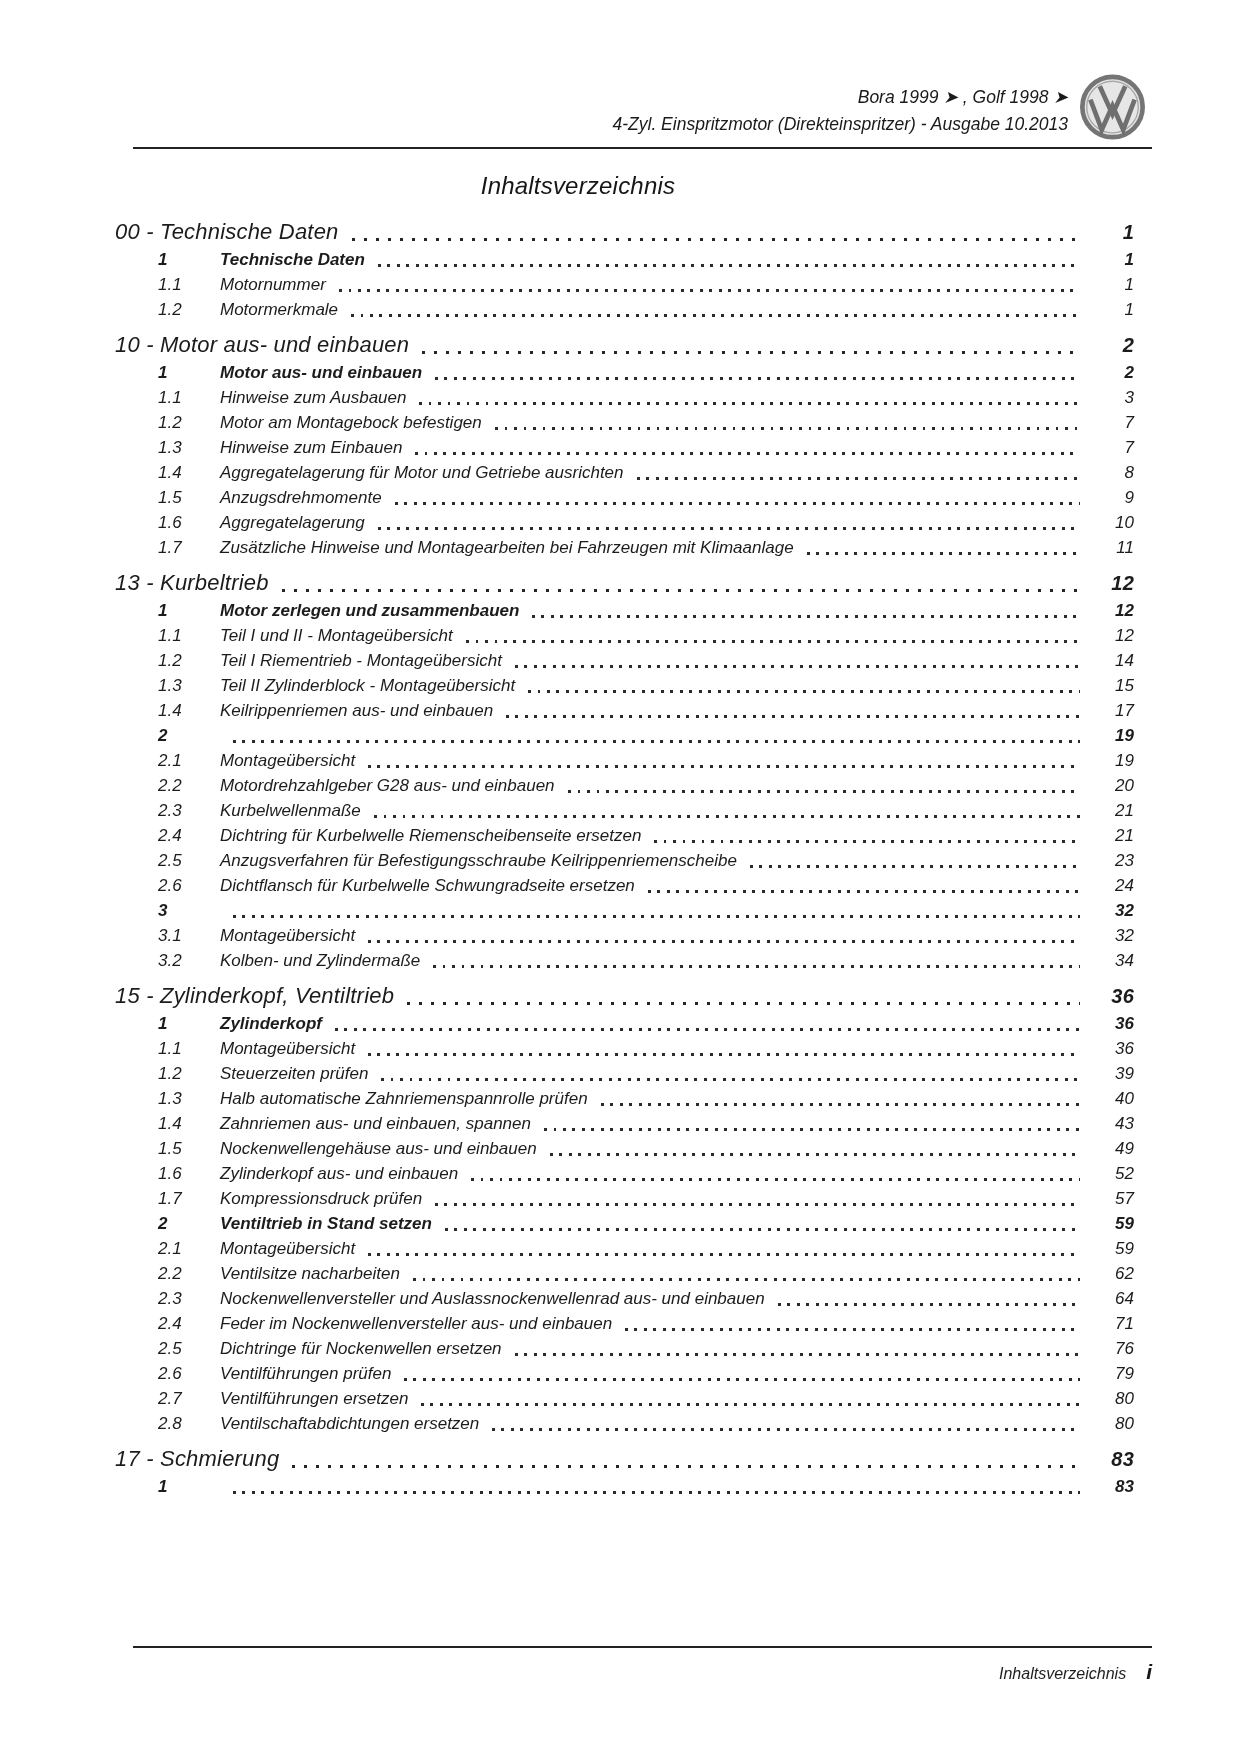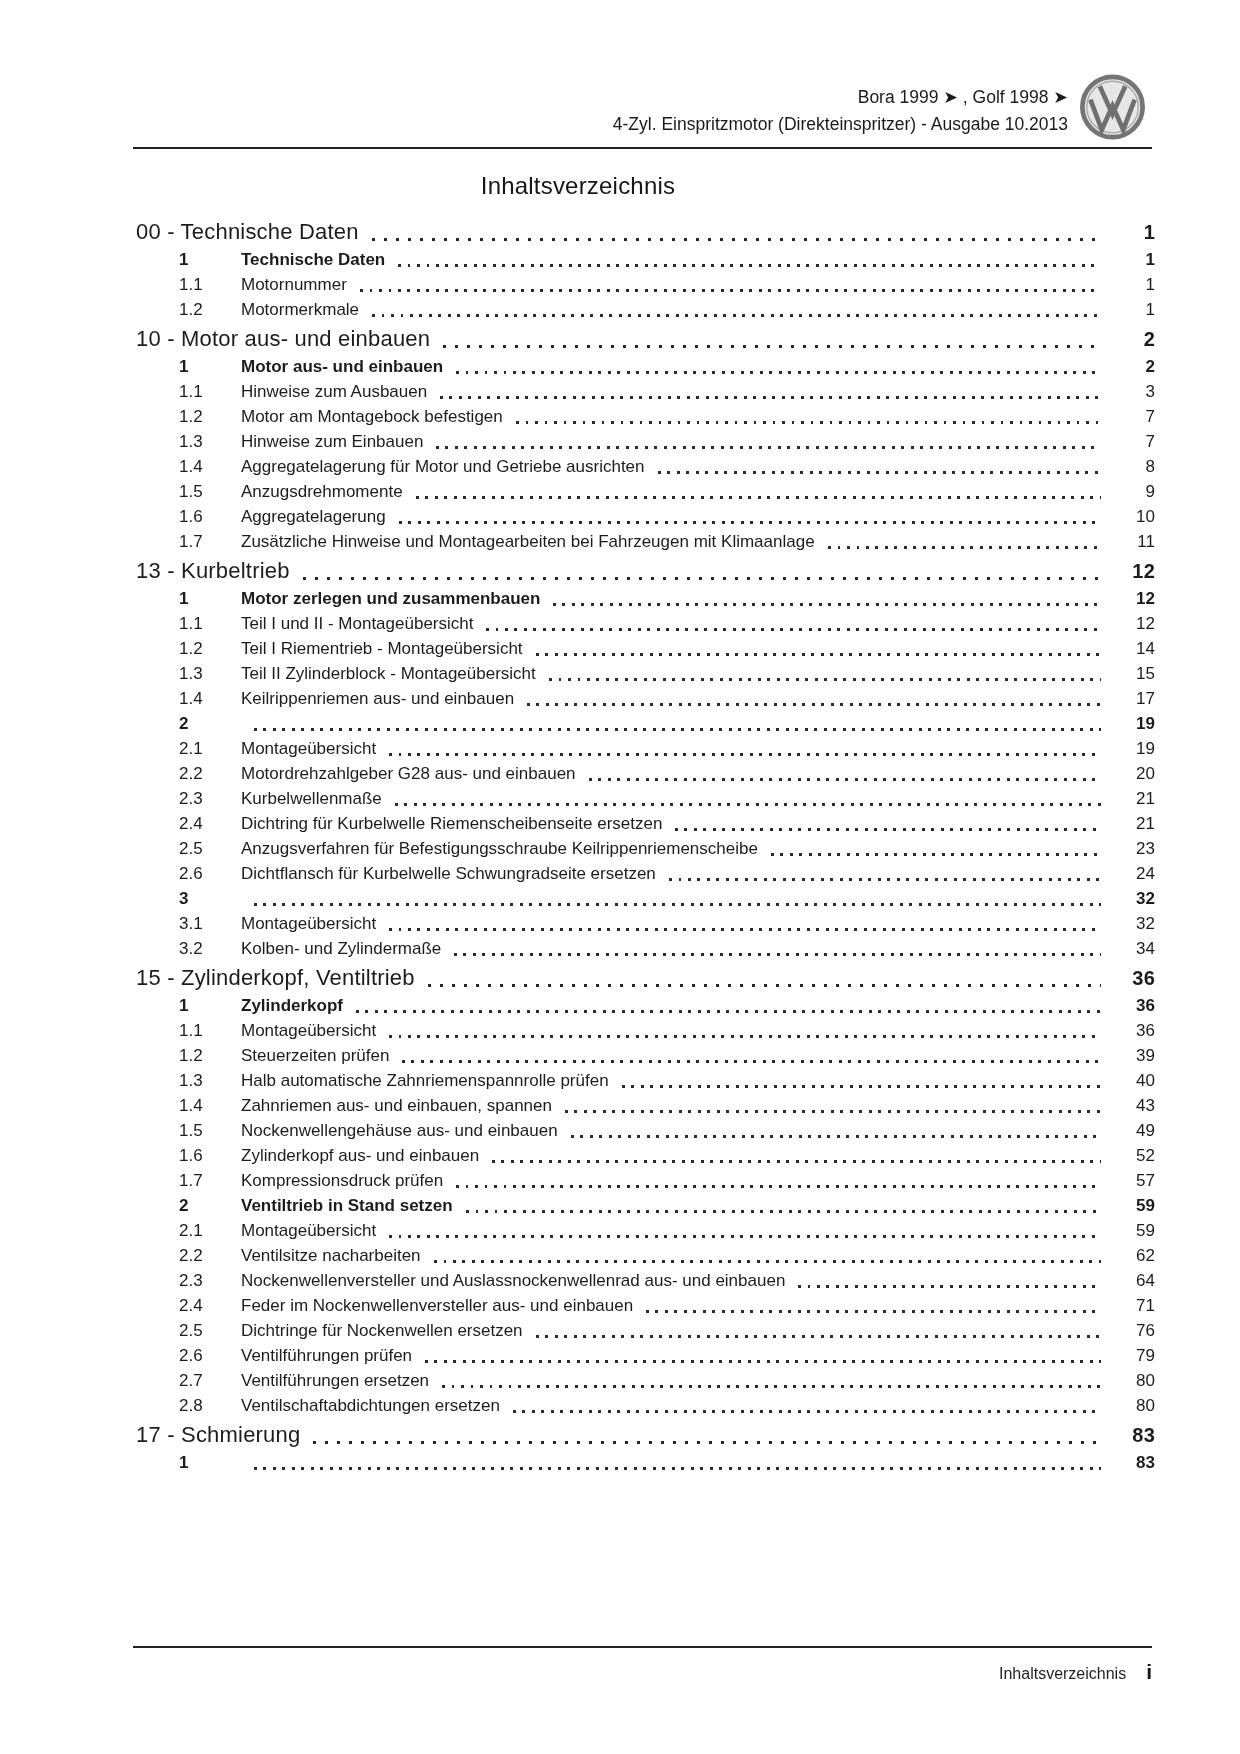--- a/index.html
+++ b/index.html
@@ -4,21 +4,21 @@
 <style>
   html, body { margin: 0; padding: 0; }
   body {
     width: 1240px; height: 1754px;
     background: #ffffff;
     font-family: "Liberation Sans", sans-serif;
     color: #1c1c1c;
     position: relative;
     overflow: hidden;
   }
-  .page { position: absolute; inset: 0; }
+  .page { position: absolute; inset: 0; font-style: italic; }
 
   
   .header-text {
     position: absolute;
     top: 84px; right: 172px;
     text-align: right;
     font-size: 17.5px;
     line-height: 27px;
     color: #1a1a1a;
     white-space: nowrap;
@@ -42,26 +42,26 @@
     width: 890px;
     text-align: center;
     font-size: 24px;
     letter-spacing: 0.2px;
     color: #161616;
   }
 
   
   .toc {
     position: absolute;
-    left: 136px; top: 217px;
+    left: 115px; top: 217px;
     width: 1019px;
   }
   .row { display: flex; align-items: baseline; }
   .row.chapter {
-    margin-top: 2px;
+    margin-top: 8px;
     font-size: 22px;
     line-height: 29px;
     letter-spacing: 0.2px;
   }
   .row.chapter:first-child { margin-top: 0; }
   .row.entry { font-size: 17px; line-height: 25px; }
   .row.entry.bold .num,
   .row.entry.bold .ttl,
   .row.entry.bold .pg { font-weight: bold; }
 

